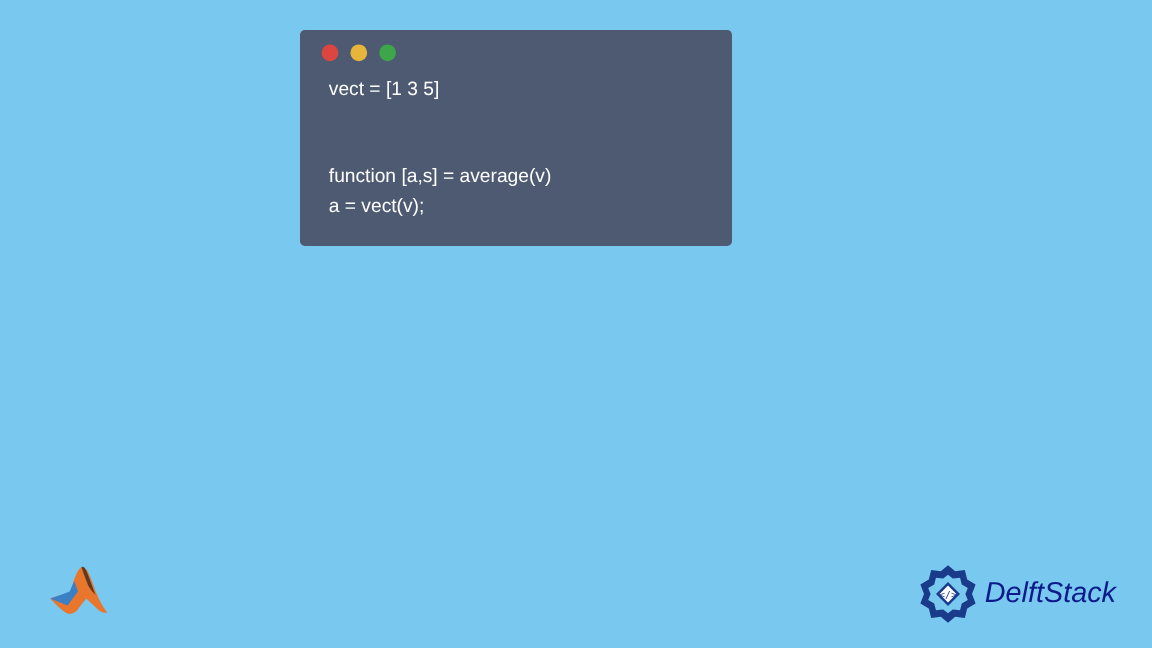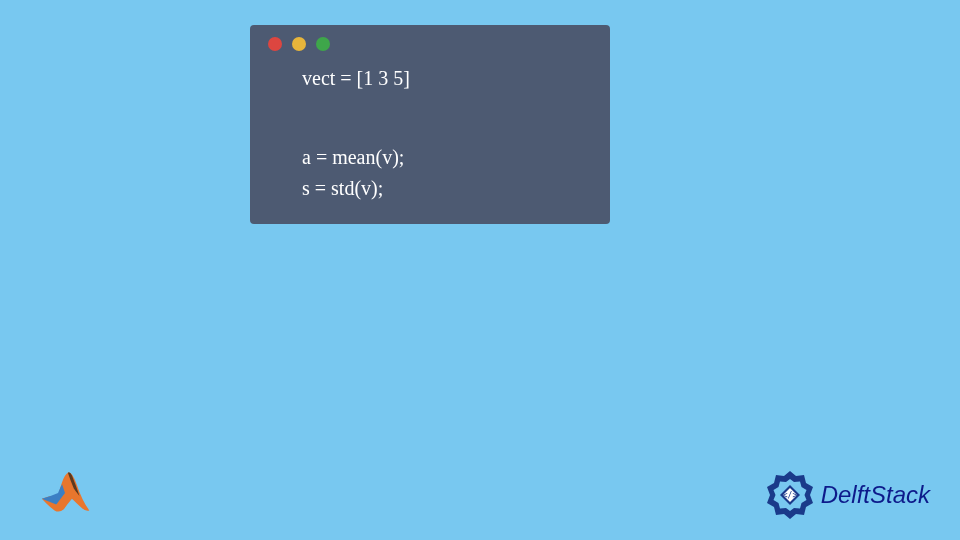--- a/index.html
+++ b/index.html
@@ -29,24 +29,23 @@
     width: 14px;
     height: 14px;
     border-radius: 50%;
   }
   .dot.red { background: #dd4640; }
   .dot.yellow { background: #e7b53b; }
   .dot.green { background: #3ea64a; }
   .code-body {
     padding: 0 24px;
     color: #ffffff;
-    font-size: 20px;
+    font-size: 16px;
     line-height: 1.55;
-    font-family: Liberation Serif, serif;
-    margin-left: 28px;
+    font-family: Liberation Sans, sans-serif;
   }
   .code-line { white-space: pre; }
   .blank { height: 48px; }
   .matlab-logo {
     position: absolute;
     left: 36px;
     bottom: 18px;
     width: 58px;
     height: 58px;
   }
@@ -74,22 +73,22 @@
 
 <div class="code-window">
   <div class="titlebar">
     <span class="dot red"></span>
     <span class="dot yellow"></span>
     <span class="dot green"></span>
   </div>
   <div class="code-body">
     <div class="code-line">vect = [1 3 5]</div>
     <div class="blank"></div>
-    <div class="code-line">a = mean(v);</div>
-    <div class="code-line">s = std(v);</div>
+    <div class="code-line">function [a,s] = average(v)</div>
+    <div class="code-line">a = vect(v);</div>
   </div>
 </div>
 
 <div class="matlab-logo">
   <svg viewBox="0 0 100 100" width="58" height="58">
     <path d="M 35 70 Q 45 20 55 15 Q 62 12 70 35 Q 80 65 92 80 Q 85 82 78 75 Q 70 68 62 60 Q 55 68 48 78 Q 40 85 32 80 Q 25 75 18 68 L 10 60 L 25 55 Z" fill="#e8762d"></path>
     <path d="M 35 70 L 10 60 L 25 55 L 38 50 Q 42 40 45 35 L 50 50 Z" fill="#3b7fc4"></path>
     <path d="M 55 15 Q 58 12 62 20 Q 68 35 75 55 Q 70 50 65 42 Q 60 30 55 15 Z" fill="#5b3a1f"></path>
   </svg>
 </div>

